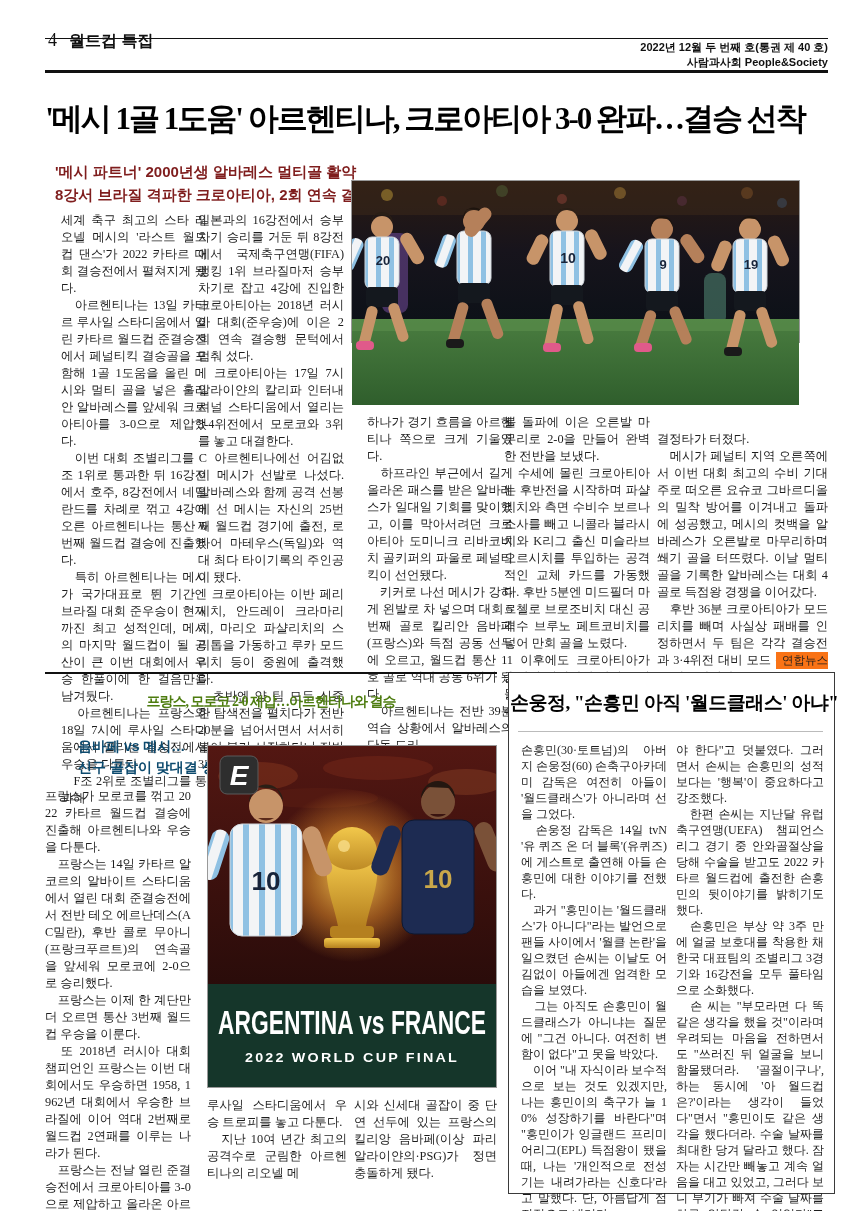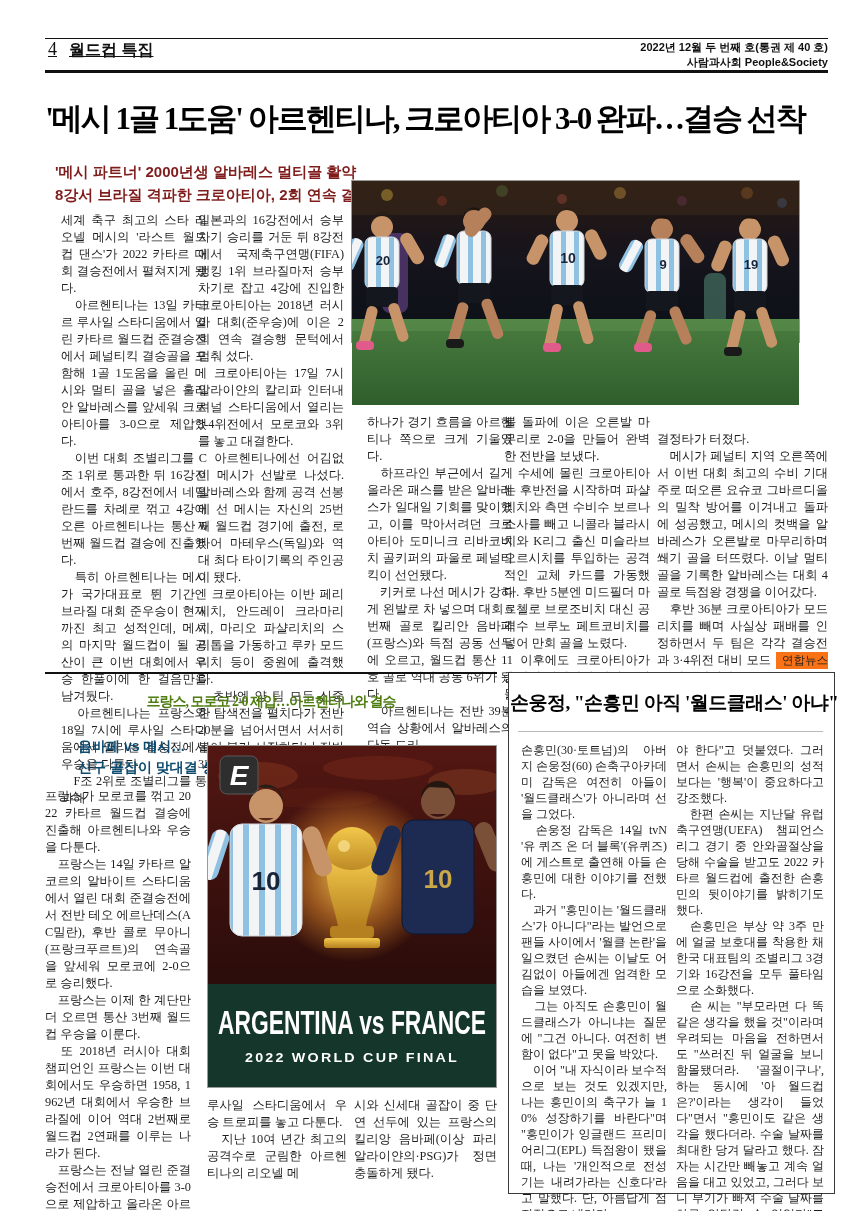--- a/index.html
+++ b/index.html
@@ -26,21 +26,21 @@
   .hl3-rule{background:#bbb;height:1px;}
   .photo-frame{border:1px solid #999;box-sizing:border-box;}
   svg text{font-family:"Liberation Sans",sans-serif;}
 </style>
 </head>
 <body>
 
 <div class="page">
 
   <div class="abs rule" style="left:45px;top:38px;width:783px;height:1px;"></div>
-  <div class="abs hdr-left" style="left:48px;top:39px;text-decoration:underline;"><span class="pgnum">4</span><span>월드컵 특집</span></div>
+  <div class="abs hdr-left" style="left:48px;top:30px;"><span class="pgnum">4</span><span>월드컵 특집</span></div>
   <div class="abs hdr-right" style="right:22px;top:40px;width:320px;">
     <div>2022년 12월 두 번째 호(통권 제 40 호)</div>
     <div>사람과사회 People&amp;Society</div>
   </div>
   <div class="abs rule" style="left:45px;top:70px;width:783px;height:3px;"></div>
 
   <div class="abs headline1" style="left:22px;top:98px;width:806px;text-align:center;">'메시 1골 1도움' 아르헨티나, 크로아티아 3-0 완파…결승 선착</div>
   <div class="abs subhead" style="left:55px;top:160px;width:440px;">'메시 파트너' 2000년생 알바레스 멀티골 활약
 8강서 브라질 격파한 크로아티아, 2회 연속 결승은 불발</div>
 

